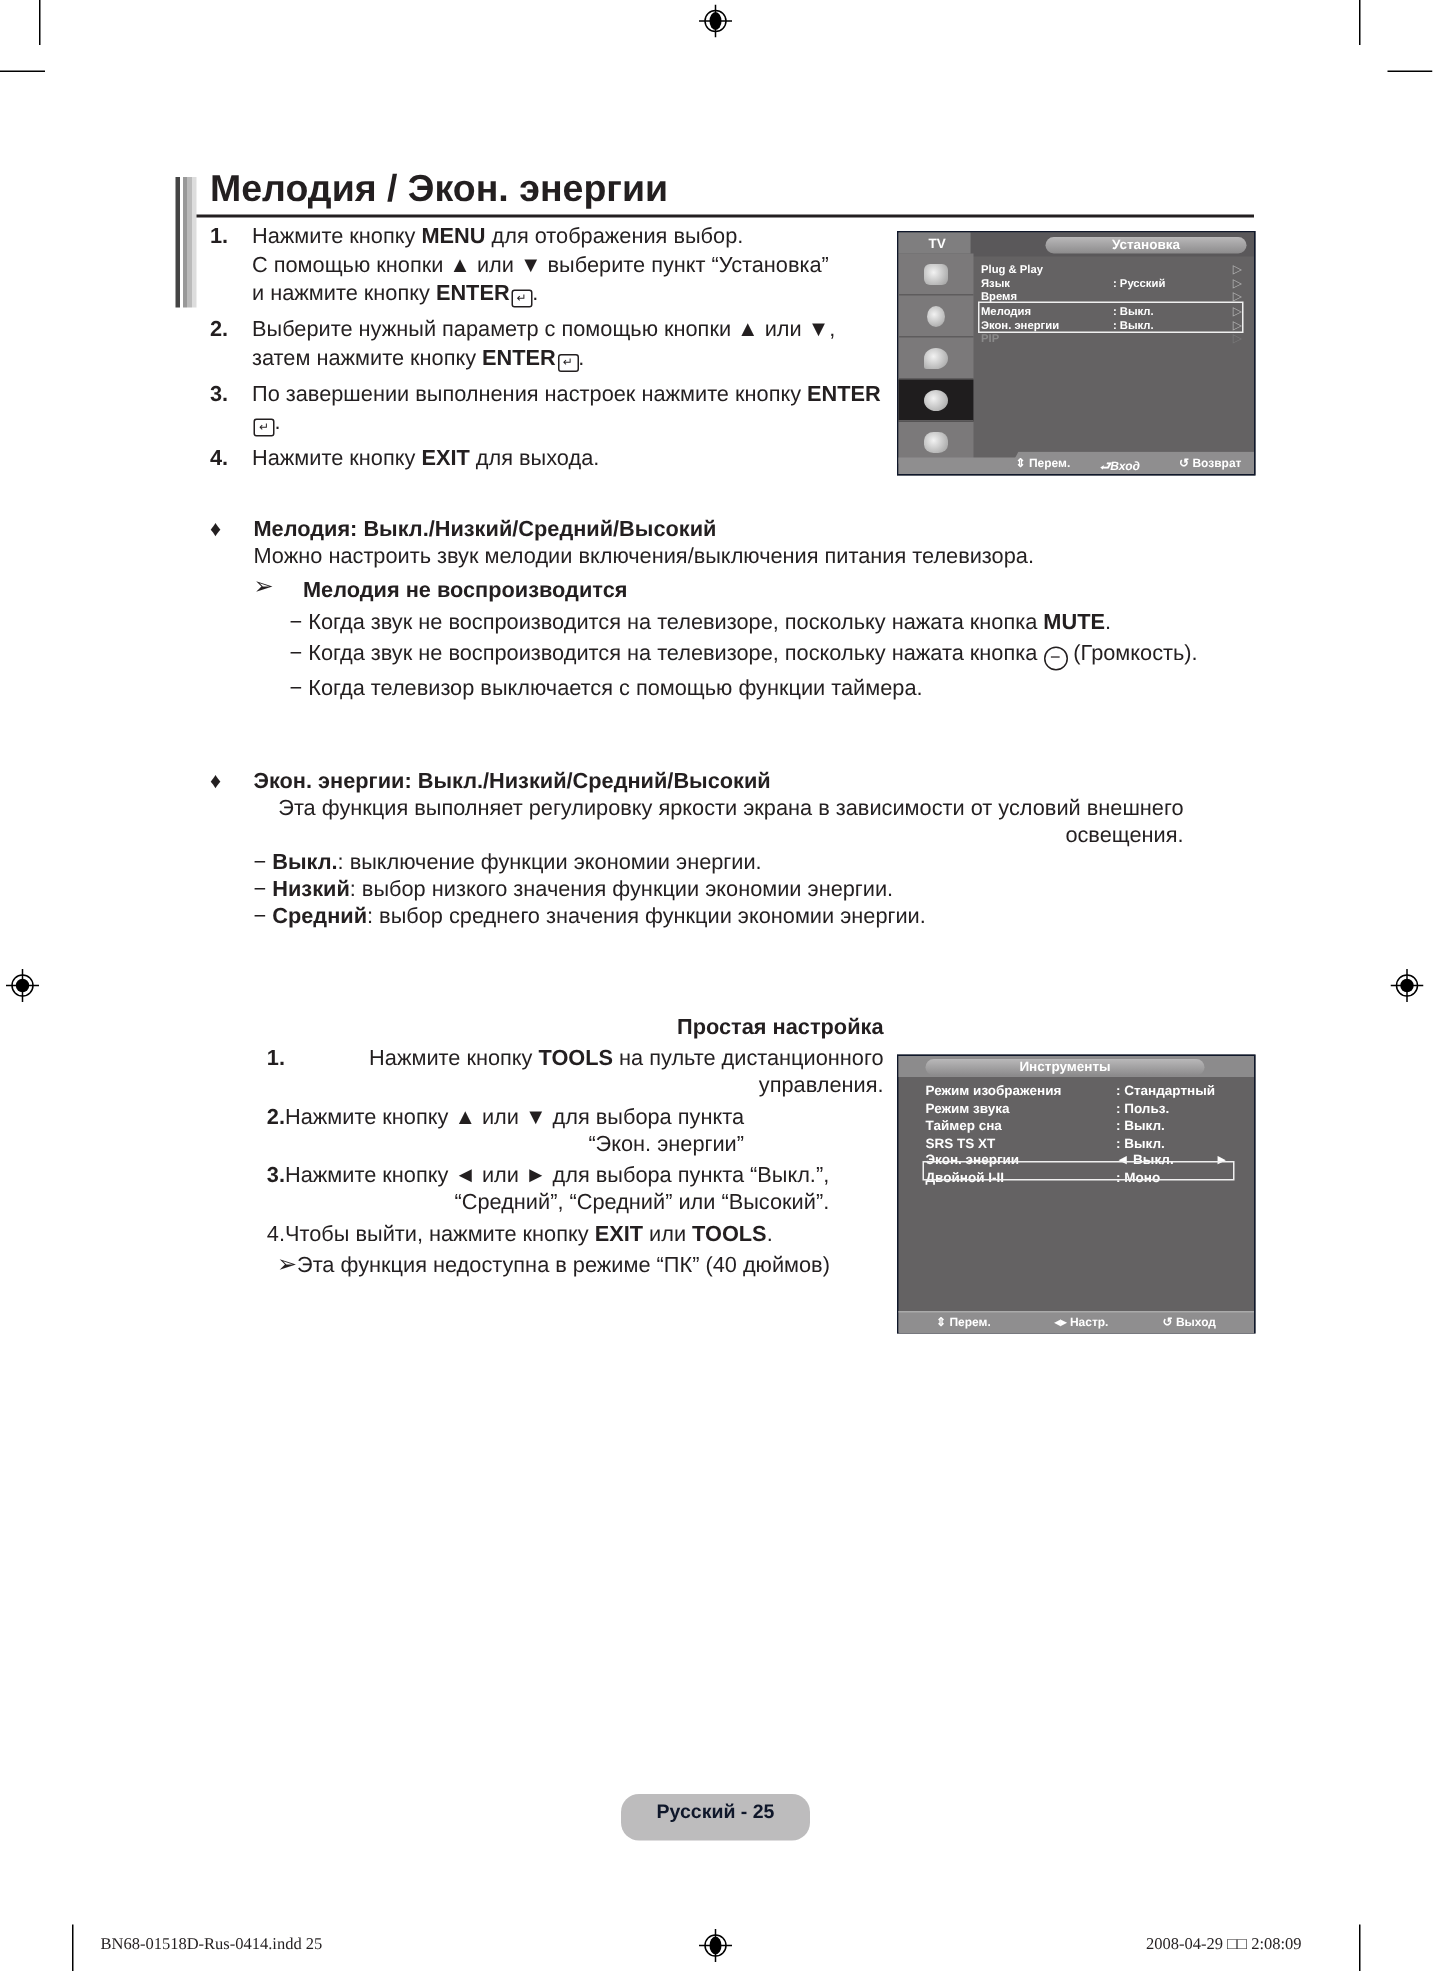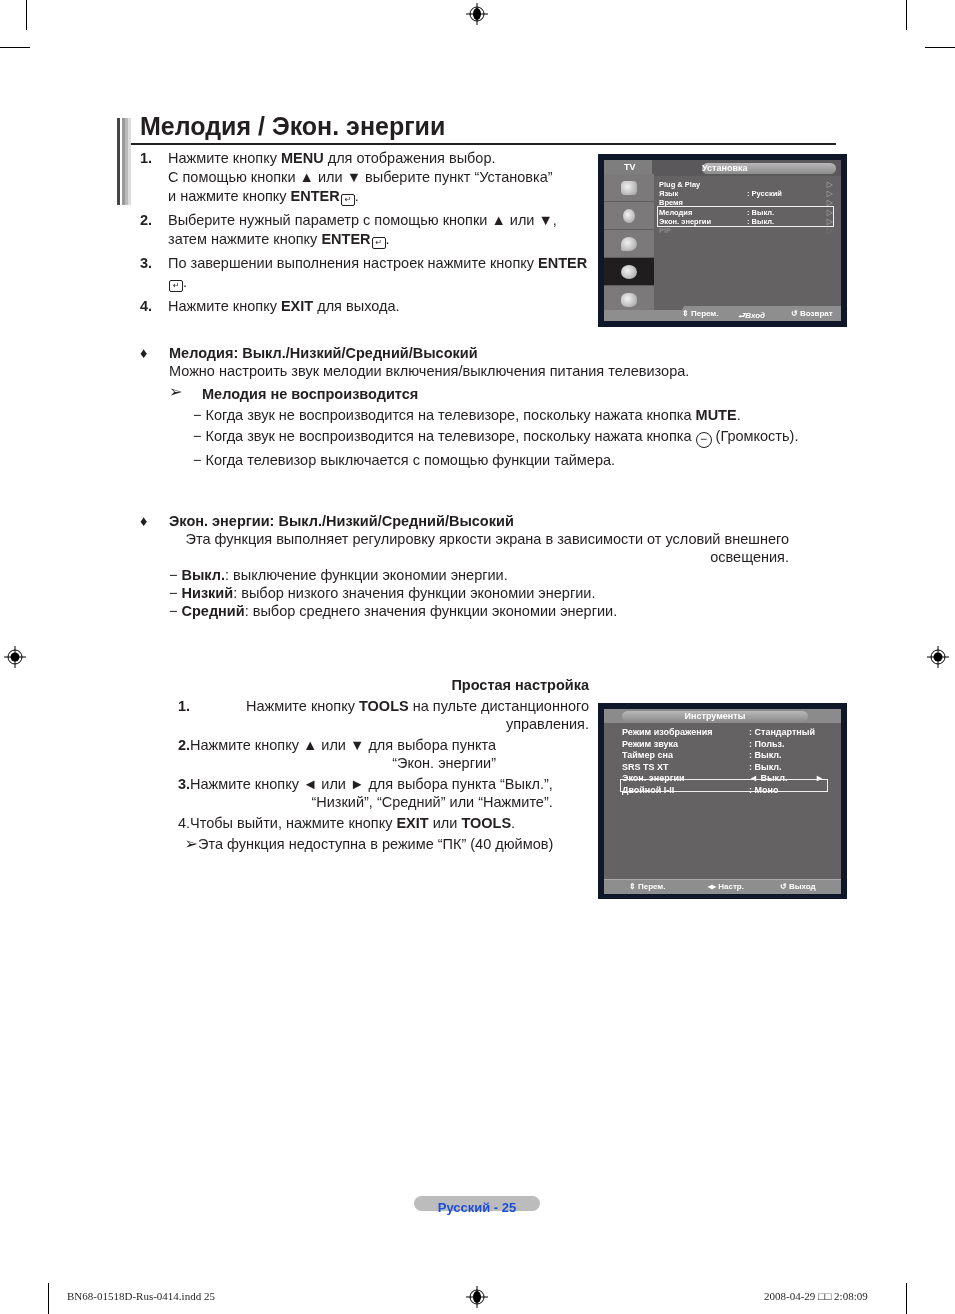--- a/index.html
+++ b/index.html
@@ -20,24 +20,24 @@
     .title-rule { position: absolute; left: 131px; top: 143px; width: 705px; height: 2px; background: #231f20; }
 
     .steps { position: absolute; left: 140px; top: 149px; width: 455px; font-size: 14.5px; line-height: 19px; }
     .step { display: flex; margin-bottom: 5px; }
     .step .num { width: 28px; font-weight: bold; flex: none; }
     .step .txt { flex: 1; }
     b { font-weight: bold; }
     .enter-ic { display: inline-block; width: 12px; height: 10px; border: 1px solid #231f20; border-radius: 2px; position: relative; top: 1px; margin-left: 1px; font-size: 8px; line-height: 9px; text-align: center; }
 
     
-    .osd { position: absolute; background: #646263; border: 6px solid #0f172a; }
+    .osd { position: absolute; background: #646263; border: 1px solid #0f172a; }
     .osd1 { left: 598px; top: 154px; width: 237px; height: 161px; }
     .osd1 .tvlabel { position: absolute; left: 0; top: 0; width: 48px; height: 14px; background: #7f7e7f; color: #fff; font-size: 9px; font-weight: bold; padding-left: 20px; box-sizing: border-box; line-height: 14px; }
-    .osd1 .menu-title { position: absolute; left: 98px; top: 3px; width: 134px; height: 11px; background: linear-gradient(#b9b8b9, #8c8b8c); border-radius: 6px; color: #fff; font-size: 9px; font-weight: bold; text-align: left; line-height: 11px; }
+    .osd1 .menu-title { position: absolute; left: 98px; top: 3px; width: 134px; height: 11px; background: linear-gradient(#b9b8b9, #8c8b8c); border-radius: 6px; color: #fff; font-size: 9px; font-weight: bold; text-align: center; line-height: 11px; }
     .osd1 .topbar { position: absolute; left: 48px; top: 0; width: 189px; height: 16px; background: #5a585a; }
     .osd1 .sidebar { position: absolute; left: 0; top: 14px; width: 50px; height: 140px; background: #7b797a; }
     .side-icon { position: absolute; left: 0; width: 50px; height: 28px; display: flex; align-items: center; justify-content: center; border-bottom: 1px solid #5e5c5d; box-sizing: border-box; }
     .side-icon.active { background: #1f1d1e; }
     .side-icon span { display: block; width: 16px; height: 14px; background: radial-gradient(circle at 40% 40%, #f2f2f2, #9a9a9a); border-radius: 4px; }
     .osd1 .items { position: absolute; left: 55px; top: 20px; width: 180px; font-size: 7.5px; font-weight: bold; color: #fff; line-height: 9.2px; }
     .osd-row { display: flex; position: relative; }
     .osd-row .lbl { width: 88px; }
     .osd-row .val { width: 72px; }
     .osd-row .arr { position: absolute; right: 6px; color: #b5b5b5; font-size: 8px; font-weight: normal; }
@@ -66,21 +66,21 @@
     .simple .st .n.bold { font-weight: bold; }
 
     
     .osd2 { left: 598px; top: 703px; width: 237px; height: 184px; }
     .osd2 .topbar { position: absolute; left: 0; top: 0; width: 237px; height: 14px; background: #8c8b8c; }
     .osd2 .menu-title { position: absolute; left: 18px; top: 2px; width: 186px; height: 11px; background: linear-gradient(#b9b8b9, #8c8b8c); border-radius: 6px; color: #fff; font-size: 9px; font-weight: bold; text-align: center; line-height: 11px; }
     .osd2 .items { position: absolute; left: 18px; top: 18px; width: 212px; font-size: 9px; font-weight: bold; color: #fff; line-height: 11.6px; }
     .osd2 .osd-row .lbl { width: 127px; }
     .osd2 .footer { position: absolute; left: 0; top: 170px; width: 237px; height: 14px; background: #8f8e8f; border-top: 1px solid #aaa; }
 
-    .page-pill { position: absolute; left: 414px; top: 1196px; width: 126px; height: 15px; background: #bdbcbd; border-radius: 12px; text-align: center; line-height: 23px; font-size: 13px; font-weight: bold; color: #1d4ed8; }
+    .page-pill { position: absolute; left: 414px; top: 1196px; width: 126px; height: 31px; background: #bdbcbd; border-radius: 12px; text-align: center; line-height: 23px; font-size: 13px; font-weight: bold; color: #0f172a; }
     .slug { position: absolute; top: 1290px; font-family: "Liberation Serif", serif; font-size: 11px; color: #231f20; }
   </style>
 </head>
 <body>
 
 <div class="crop-v" style="left:26px;top:0;height:30px;"></div>
 <div class="crop-v" style="left:906px;top:0;height:30px;"></div>
 <div class="crop-h" style="left:0;top:47px;width:30px;"></div>
 <div class="crop-h" style="left:925px;top:47px;width:30px;"></div>
 <div class="crop-v" style="left:48px;top:1283px;height:31px;"></div>
@@ -231,21 +231,21 @@
   <div class="st">
       <span class="n bold">1.</span>
       <span><span>Нажмите кнопку </span><b>TOOLS</b><span> на пульте дистанционного управления.</span></span>
     </div>
   <div class="st">
       <span class="n bold">2.</span>
       <span><span>Нажмите кнопку ▲ или ▼ для выбора пункта</span><br><span>“Экон. энергии”</span></span>
     </div>
   <div class="st">
       <span class="n bold">3.</span>
-      <span><span>Нажмите кнопку ◄ или ► для выбора пункта “Выкл.”,</span><br><span>“Низкий”, “Средний” или “Нажмите”.</span></span>
+      <span><span>Нажмите кнопку ◄ или ► для выбора пункта “Выкл.”,</span><br><span>“Средний”, “Средний” или “Высокий”.</span></span>
     </div>
   <div class="st">
       <span class="n">4.</span>
       <span><span>Чтобы выйти, нажмите кнопку </span><b>EXIT</b><span> или </span><b>TOOLS</b><span>.</span></span>
     </div>
   <div class="st">
       <span class="n" style="width:29px;font-size:16px;">➢</span>
       <span>Эта функция недоступна в режиме “ПК” (40 дюймов)</span>
     </div>
 </div>

